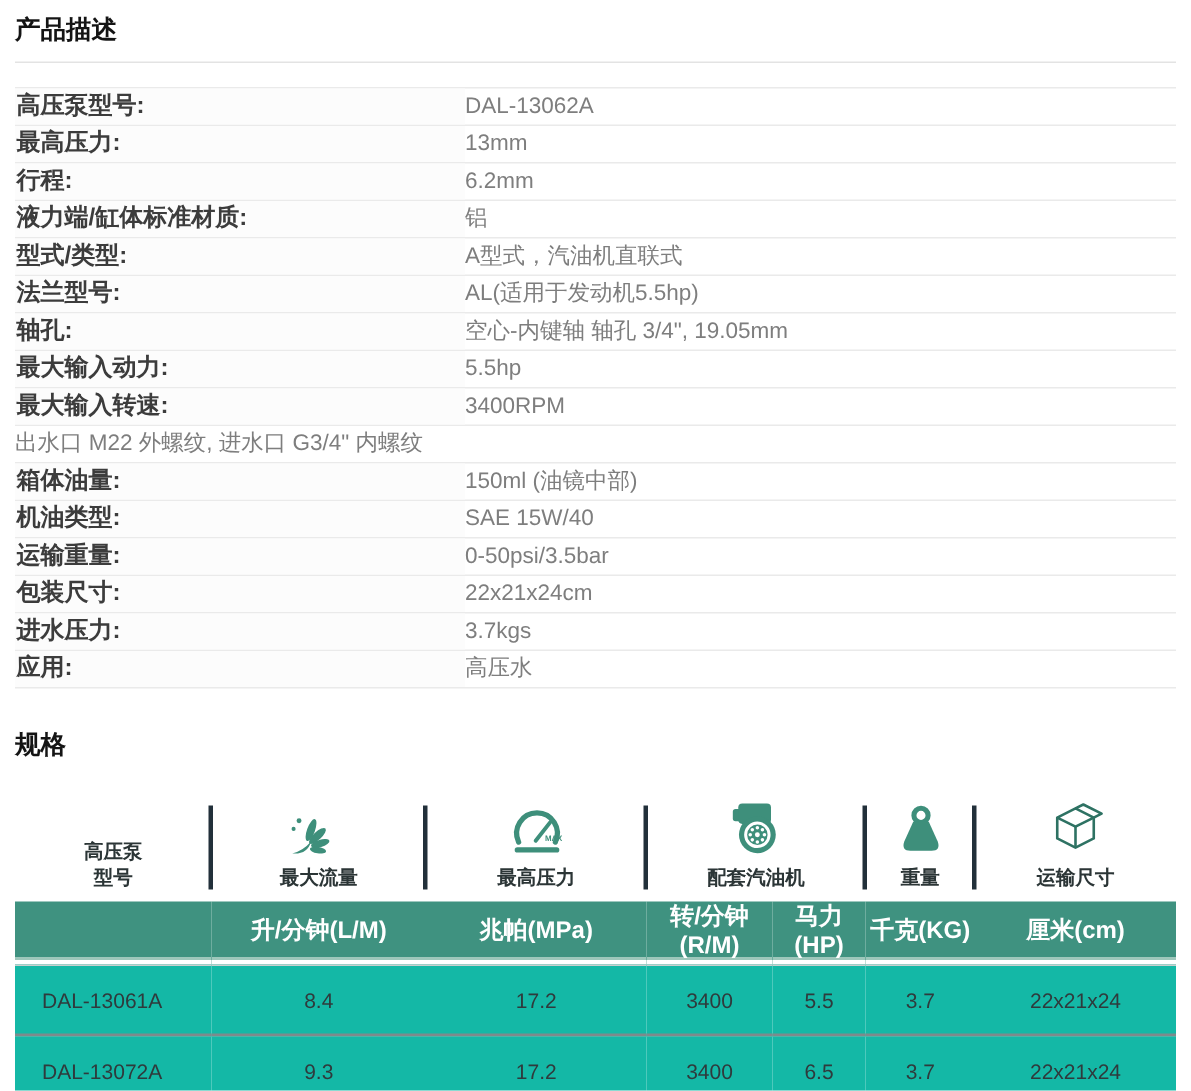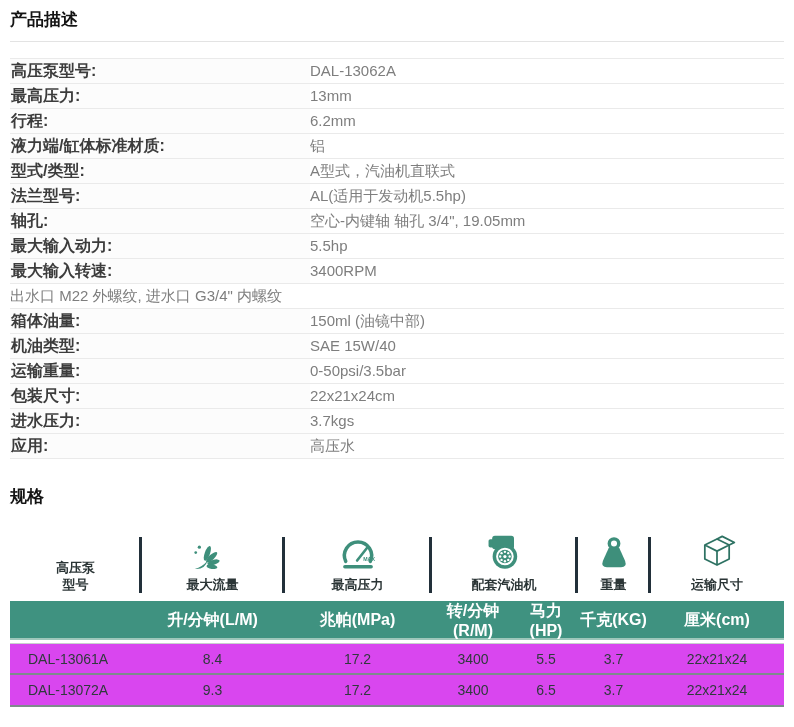--- a/index.html
+++ b/index.html
@@ -48,22 +48,22 @@
     width:3px; height:56px; background:#22303a;
   }
   .head-icon { display:block; }
 
   .unit-row th {
     height:25px; background:var(--green,#3f9280); color:#fff;
     font-size:16px; font-weight:bold; text-align:center;
     box-shadow:inset 0 -2px 0 #9ec7bb; border-bottom:3px solid #fff;
   }
   .spec-table tbody td {
-    height:32px; font-size:14px; color:#2f3a3c; text-align:center;
-    border-bottom:2px solid #7e8a8c; background:#d946ef;
+    height:48px; font-size:14px; color:#2f3a3c; text-align:center;
+    border-bottom:2px solid #7e8a8c; background:#14b8a6;
   }
   .spec-table tbody tr:first-child td { border-top:1px solid #c9cfce; }
   .spec-table tbody td.model-cell { text-align:left; padding-left:18px; font-size:14px; color:#2f3a3c; }
 </style>
 </head>
 <body>
 
 <div class="page">
 
   <section>

